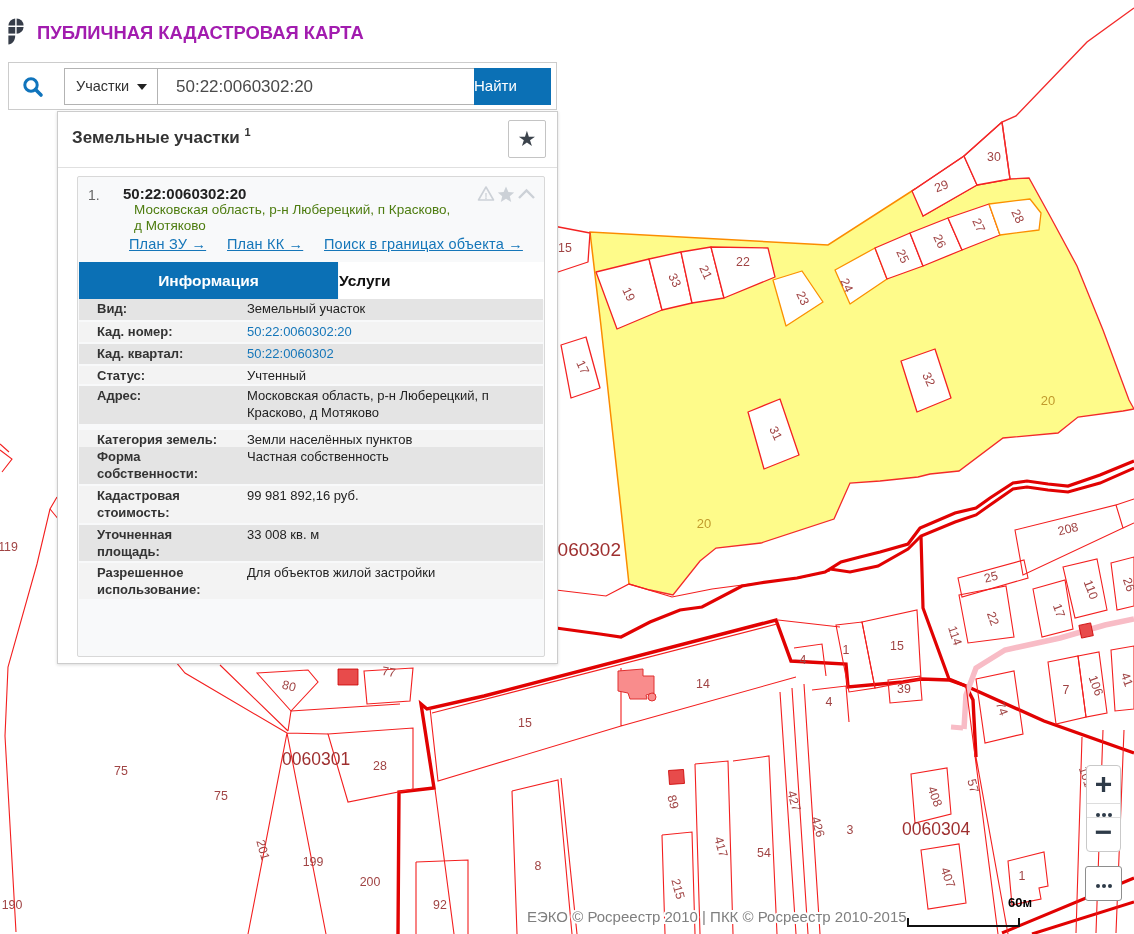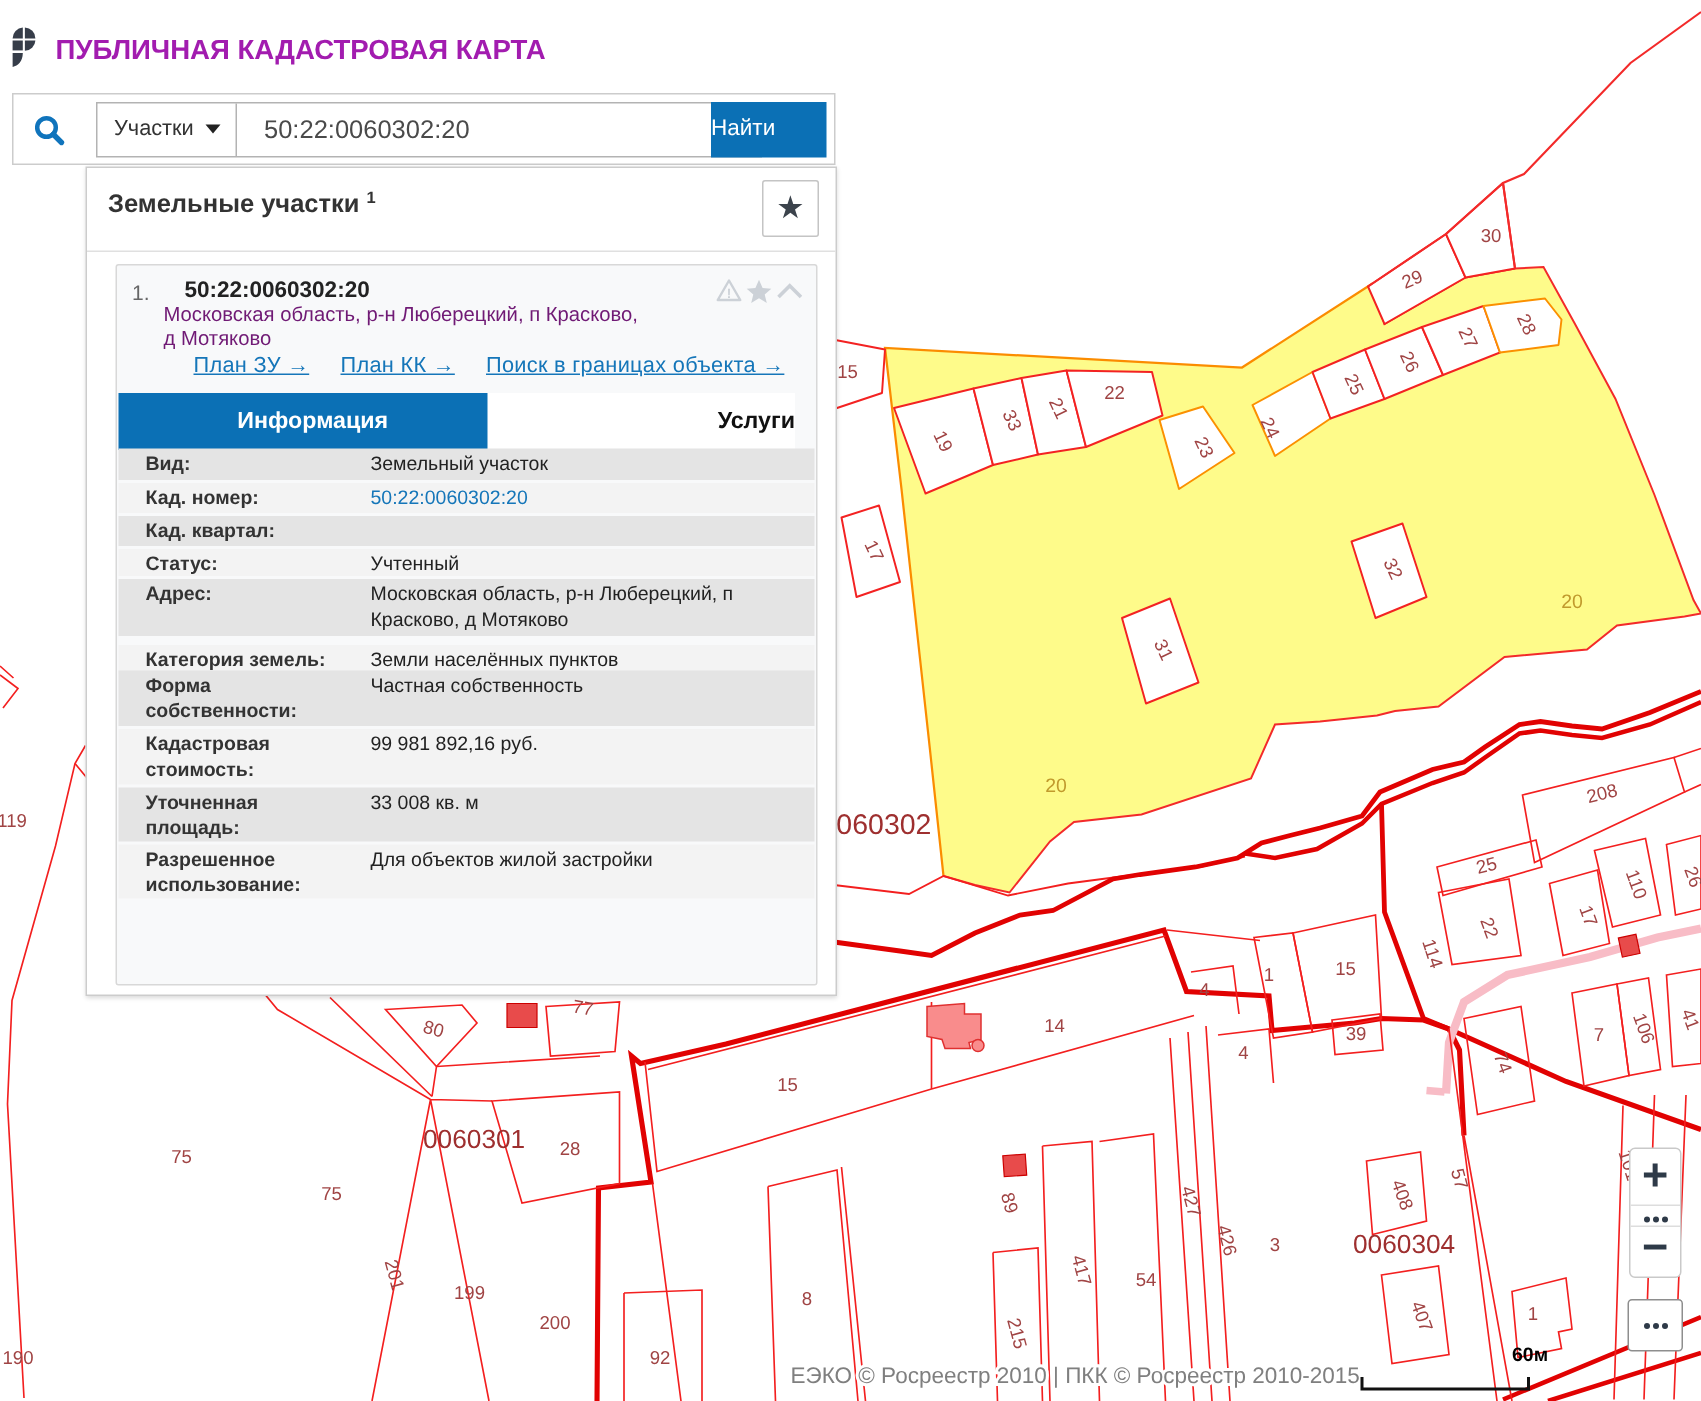--- a/index.html
+++ b/index.html
@@ -17,28 +17,28 @@
 .sbtn{position:absolute;left:474px;top:68px;width:77px;height:37px;background:#0b70b5;color:#fff;font-size:15px;text-align:left;line-height:36px}
 .panel{position:absolute;left:57px;top:111px;width:501px;height:553px;background:#fff;border:1px solid #ccc;box-shadow:0 1px 3px rgba(0,0,0,.15)}
 .ptitle{position:absolute;left:14px;top:14px;font-size:17px;font-weight:bold;color:#333}
 .ptitle sup{font-size:11px}
 .fav{position:absolute;left:450px;top:8px;width:38px;height:38px;border:1px solid #c4c4c4;border-radius:2px;text-align:center;font-size:21px;color:#3c434c;line-height:36px}
 .phead{position:absolute;left:0;top:0;width:499px;height:56px;border-bottom:1px solid #e0e0e0}
 .card{position:absolute;left:19px;top:64px;width:468px;height:481px;background:#f8f9fa;border:1px solid #d8d8d8;border-radius:2px}
 .cnum{position:absolute;left:10px;top:10px;font-size:14px;color:#666}
 .ccad{position:absolute;left:45px;top:8px;font-size:15px;font-weight:bold;color:#222}
 .cicons{position:absolute;right:9px;top:8px}
-.caddr{position:absolute;left:31px;top:25px;font-size:13.5px;color:#701a75;line-height:16px;width:340px}
+.caddr{position:absolute;left:56px;top:25px;font-size:13.5px;color:#4d7c0f;line-height:16px;width:340px}
 .clinks{position:absolute;left:0;top:59px;font-size:14.5px;letter-spacing:.2px;color:#1576b9;white-space:nowrap;width:100%}
 .clinks span{text-decoration:underline;position:absolute;top:0}
 .lk1{left:51px}.lk2{left:149px}.lk3{left:246px}
 .tabs{position:absolute;left:1px;top:85px;width:464px;height:38px}
 .tabs{border-bottom:0}
 .tab1{position:absolute;left:0;top:0;width:259px;height:38px;background:#0b70b5;color:#fff;font-weight:bold;font-size:15.5px;text-align:center;line-height:38px}
-.tab2{position:absolute;left:246px;top:0;width:205px;height:38px;background:#fff;color:#111;font-weight:bold;font-size:15.5px;text-align:right;line-height:38px}
+.tab2{position:absolute;left:260px;top:0;width:205px;height:38px;background:#fff;color:#111;font-weight:bold;font-size:15.5px;text-align:left;line-height:38px}
 .trow{position:absolute;left:1px;width:464px;font-size:13px;line-height:16.5px}
 .trow.a{background:#e4e4e4}.trow.b{background:#f3f3f3}
 .tl{position:absolute;left:18px;top:2px;width:132px;font-weight:bold;color:#333}
 .tv{position:absolute;left:168px;top:2px;width:262px;color:#222}
 .tv a{color:#1576b9;text-decoration:none}
 .zctl{position:absolute;left:1086px;top:765px;width:35px;height:87px;background:#fff;border:1px solid #c9c9c9;border-radius:4px}
 .zctl .zp{position:absolute;top:0;left:0;width:100%;height:38px;border-bottom:1px solid #ddd;text-align:center;font-size:30px;font-weight:bold;color:#2e3a48;line-height:36px}
 .zctl .zd{position:absolute;top:38px;left:0;width:100%;height:14px;border-bottom:1px solid #ddd;text-align:center}
 .zctl .zm{position:absolute;top:52px;left:0;width:100%;height:35px;text-align:center;font-size:30px;font-weight:bold;color:#2e3a48;line-height:28px}
 .dots{display:inline-block;vertical-align:middle}
@@ -230,20 +230,21 @@
 <div class="trow a" style="top:122px;height:21px">
           <span class="tl">Вид:</span>
           <span class="tv">Земельный участок</span>
         </div>
 <div class="trow b" style="top:145px;height:20px">
           <span class="tl">Кад. номер:</span>
           <span class="tv"><a>50:22:0060302:20</a></span>
         </div>
 <div class="trow a" style="top:167px;height:20px">
           <span class="tl">Кад. квартал:</span>
+          <span class="tv"><a>50:22:0060302</a></span>
         </div>
 <div class="trow b" style="top:189px;height:18px">
           <span class="tl">Статус:</span>
           <span class="tv">Учтенный</span>
         </div>
 <div class="trow a" style="top:209px;height:38px">
           <span class="tl">Адрес:</span>
           <span class="tv">Московская область, р-н Люберецкий, п Красково, д Мотяково</span>
         </div>
 <div class="trow b" style="top:253px;height:19px">

